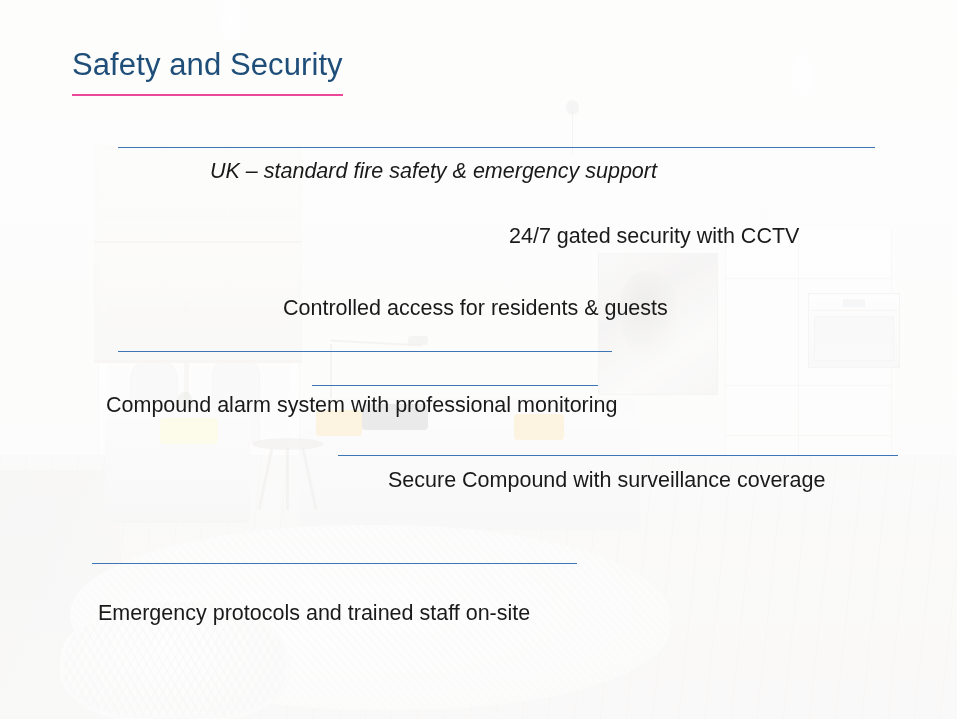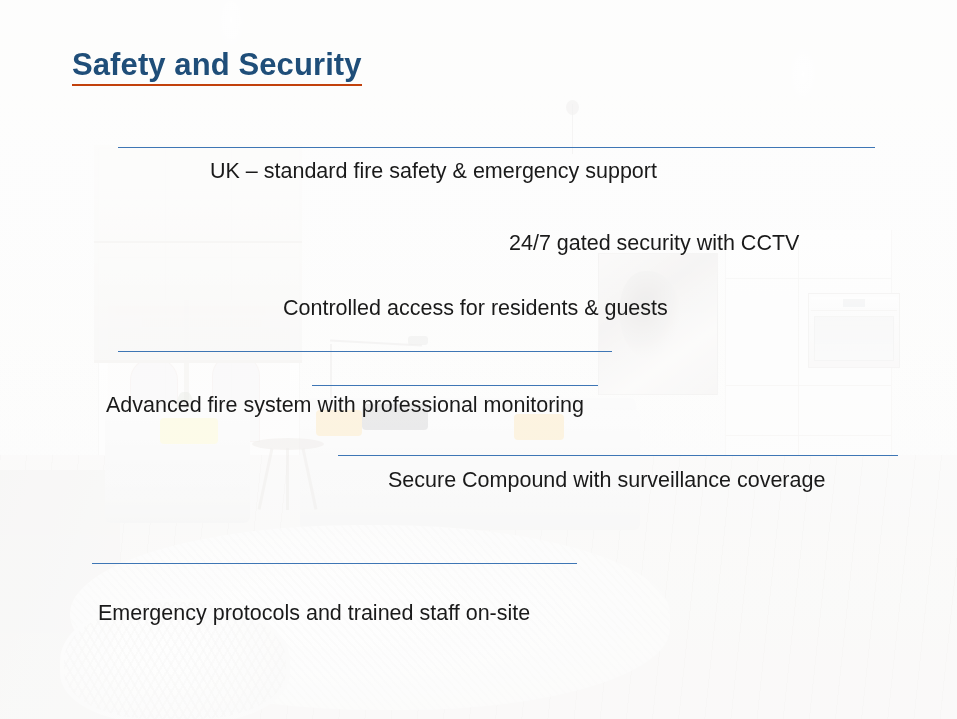--- a/index.html
+++ b/index.html
@@ -293,26 +293,26 @@
     position: absolute;
     inset: 0;
     z-index: 5;
   }
 
   .slide-title {
     position: absolute;
     left: 72px;
     top: 48px;
     font-size: 31px;
-    font-weight: bold;
+    font-weight: normal;
     color: #1F4E79;
     letter-spacing: 0.1px;
     white-space: nowrap;
-    border-bottom: 2px solid #c2410c;
-    padding-bottom: 2px;
+    border-bottom: 2px solid #ec4899;
+    padding-bottom: 12px;
     line-height: 1.1;
   }
 
   .rule {
     position: absolute;
     height: 0;
     border-top: 1.6px solid #3E76B5;
   }
 
   .bullet-text {
@@ -396,30 +396,30 @@
 
     <div class="bg-wash"></div>
     <div class="bg-wash2"></div>
   </div>
 
   <div class="content">
 
     <div class="slide-title">Safety and Security</div>
 
     <div class="rule" style="left:118px; top:147px; width:757px;"></div>
-    <div class="bullet-text" style="left:210px; top:158px;">UK – standard fire safety &amp; emergency support</div>
-
-    <div class="bullet-text" style="left:509px; top:230px;">24/7 gated security with CCTV</div>
+    <div class="bullet-text" style="left:210px; top:158px;font-style:italic;">UK – standard fire safety &amp; emergency support</div>
+
+    <div class="bullet-text" style="left:509px; top:223px;">24/7 gated security with CCTV</div>
 
     <div class="bullet-text" style="left:283px; top:295px;">Controlled access for residents &amp; guests</div>
 
     <div class="rule" style="left:118px; top:351px; width:494px;"></div>
     <div class="rule" style="left:312px; top:385px; width:286px;"></div>
 
-    <div class="bullet-text" style="left:106px; top:392px;">Advanced fire system with professional monitoring</div>
+    <div class="bullet-text" style="left:106px; top:392px;">Compound alarm system with professional monitoring</div>
 
     <div class="rule" style="left:338px; top:455px; width:560px;"></div>
     <div class="bullet-text" style="left:388px; top:467px;text-align:right;">Secure Compound with surveillance coverage</div>
 
     <div class="rule" style="left:92px; top:563px; width:485px;"></div>
     <div class="bullet-text" style="left:98px; top:600px;">Emergency protocols and trained staff on-site</div>
 
   </div>
 </div>
 

